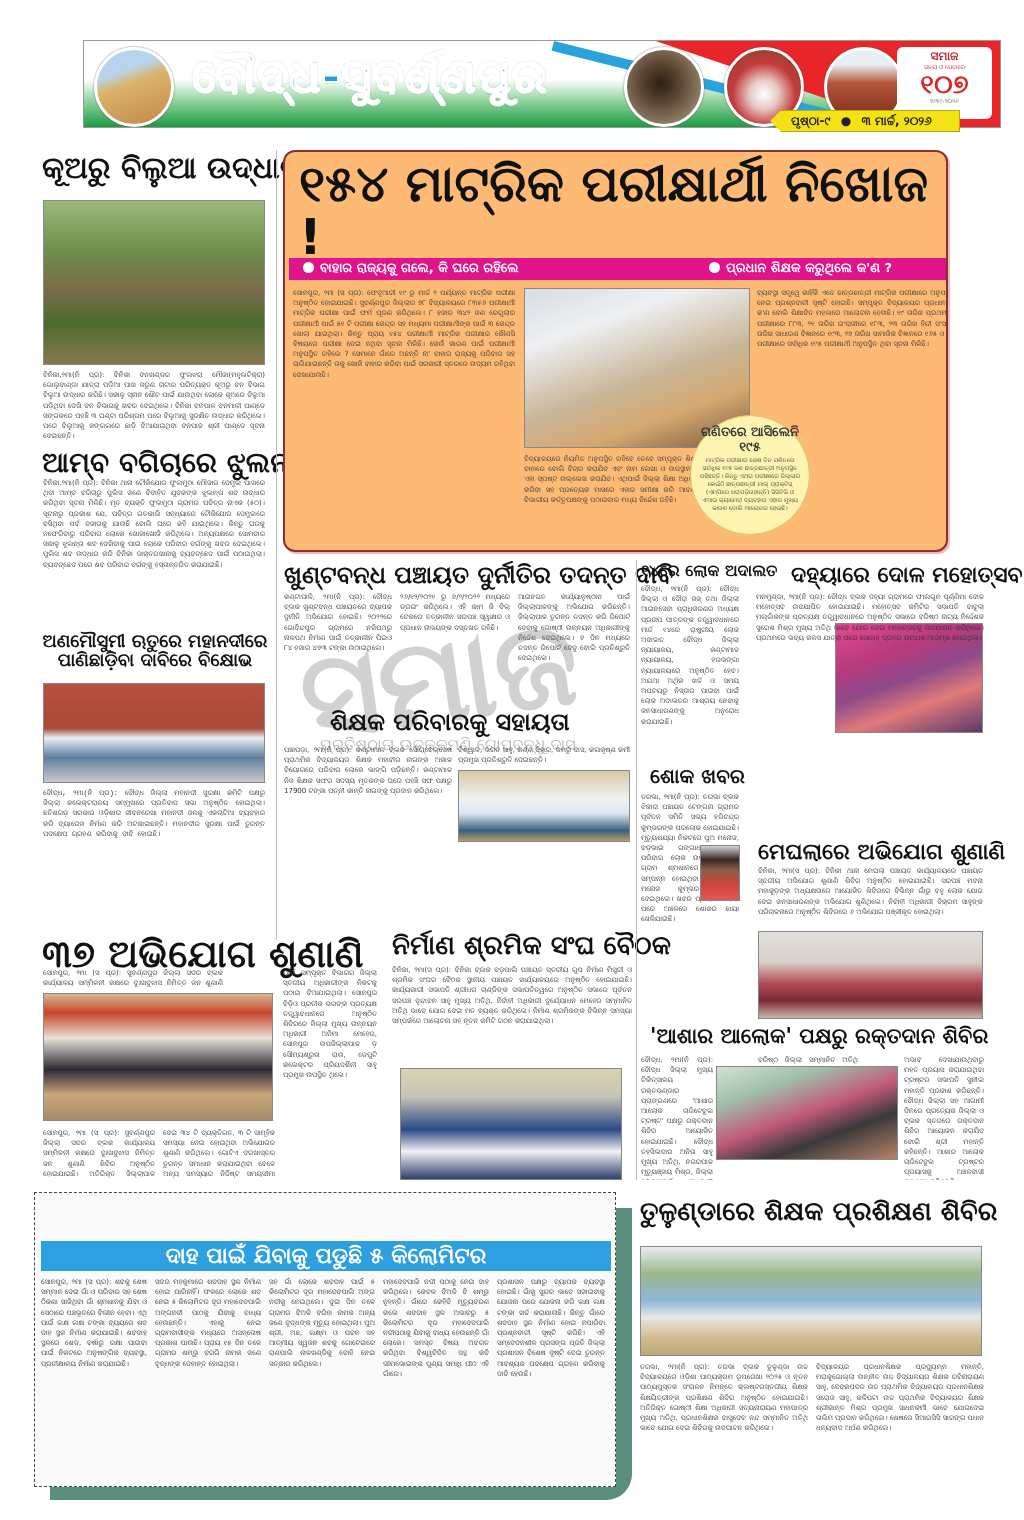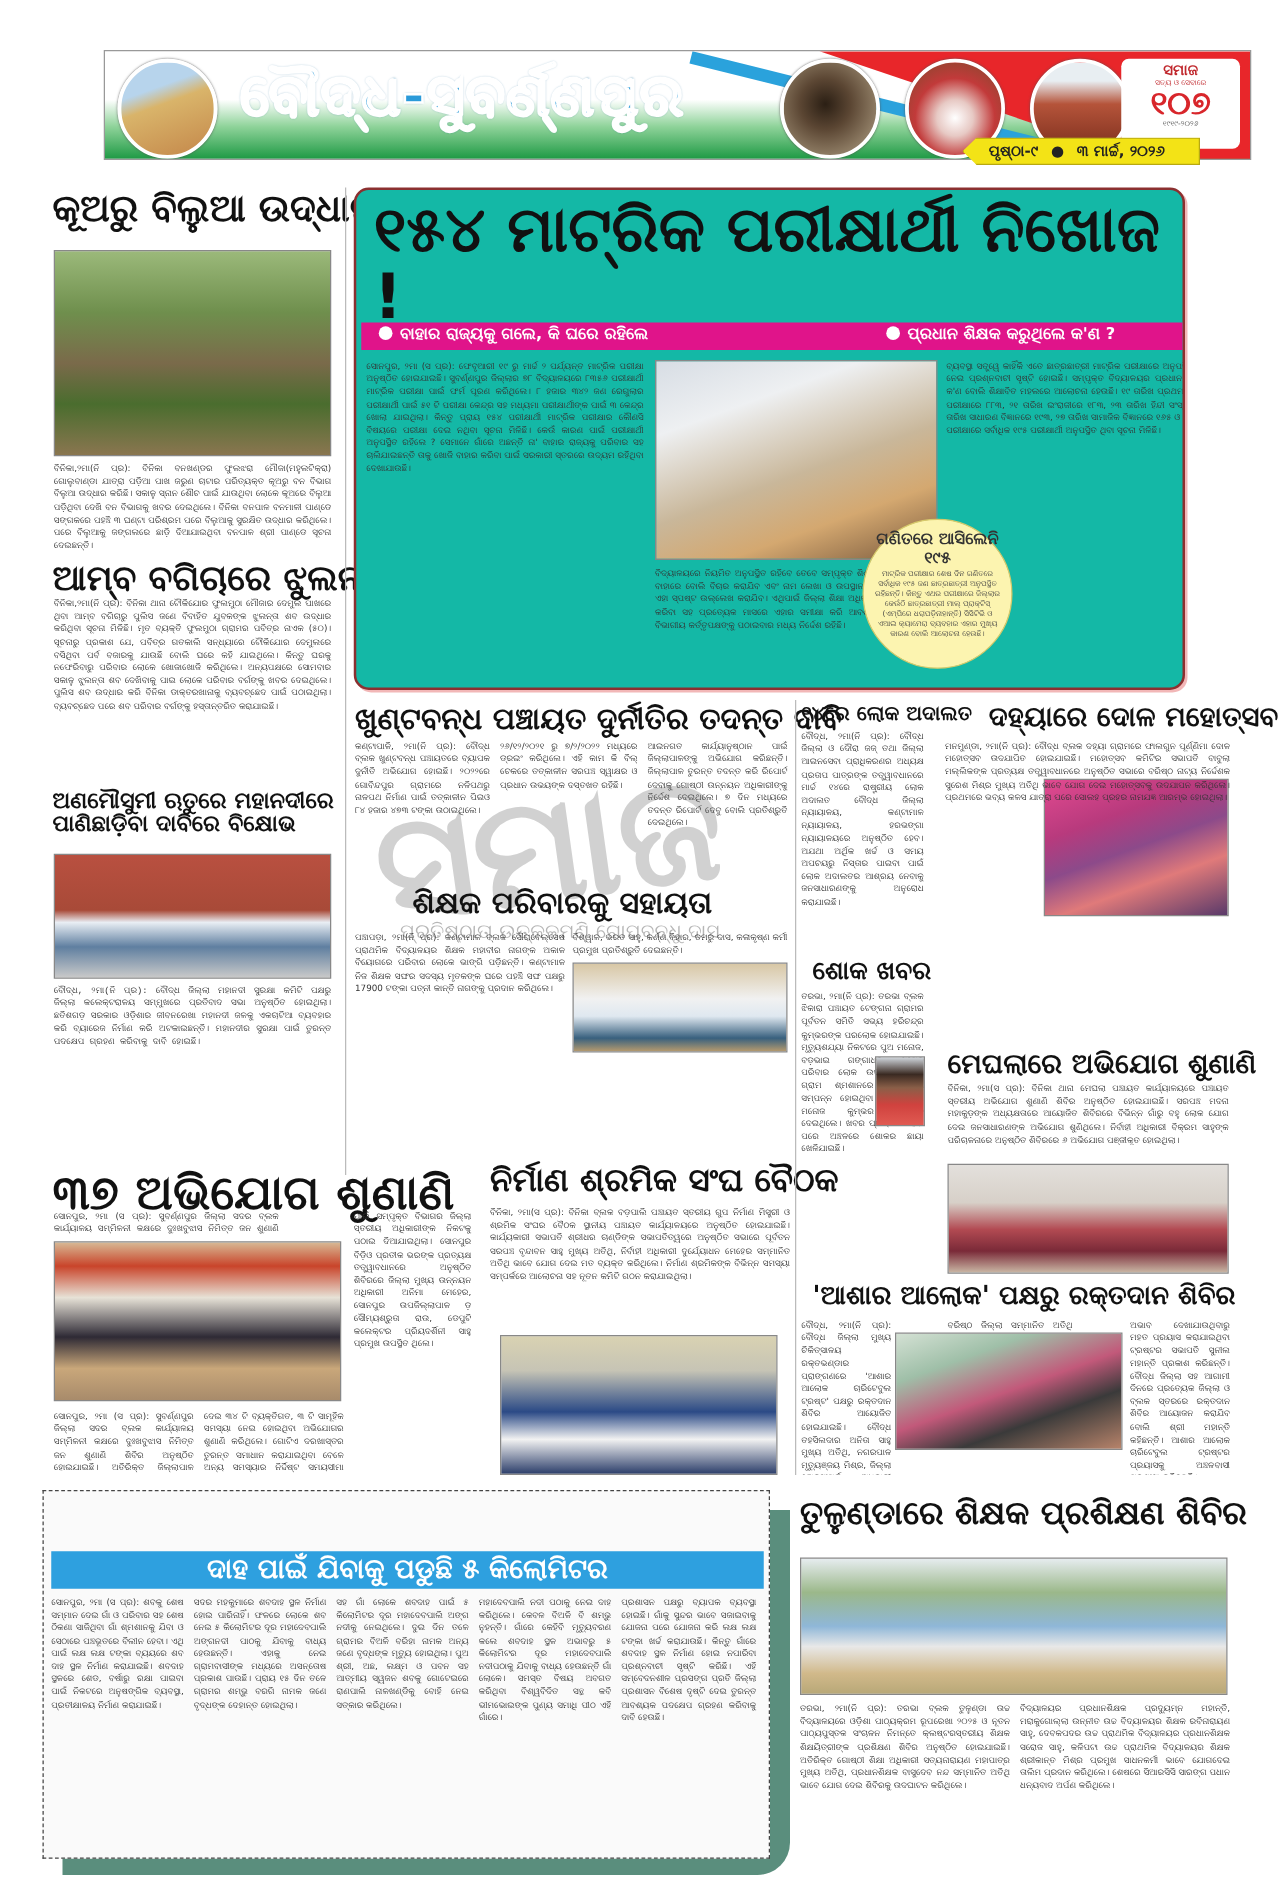--- a/index.html
+++ b/index.html
@@ -26,21 +26,21 @@
   .page-tag { position: absolute; left: 770px; top: 110px; width: 190px; height: 22px; background: #f3e316; border: 1px solid #b8a812;
     clip-path: polygon(6% 0, 100% 0, 100% 100%, 6% 100%, 0 50%); font-size: 12px; font-weight: bold; color: #222; padding-left: 20px; line-height: 21px; }
 
   .hl { font-weight: bold; color: #111; line-height: 1.05; }
   .body-text { font-size: 7px; line-height: 10.2px; color: #333; text-align: justify; }
   .col { position: absolute; }
   .photo { position: absolute; border: 1px solid #888; }
 
   
   .lead-box { position: absolute; left: 283px; top: 150px; width: 665px; height: 402px; border: 2px solid #8b3030; border-radius: 12px;
-    box-shadow: 2px 2px 0 #f2b7b7; overflow: hidden; background: #14b8a6; }
+    box-shadow: 2px 2px 0 #f2b7b7; overflow: hidden; background: #fdba74; }
   .lead-title { position: absolute; left: 14px; top: 6px; font-size: 50px; }
   .lead-strip { position: absolute; left: 4px; top: 106px; width: 712px; height: 22px; background: #e0148a; }
   .strip-item { position: absolute; top: 2px; color: #fff; font-size: 13px; font-weight: bold; }
   .dot { display: inline-block; width: 11px; height: 11px; background: #fff; border-radius: 50%; margin-right: 6px; vertical-align: -1px; }
   .yellow-circle { position: absolute; left: 575px; top: 410px; width: 120px; height: 120px; border-radius: 50%; background: #fcf4b0;
     border: 1px solid #d6c96a; text-align: center; padding-top: 8px; }
   .yc-title { font-size: 13px; font-weight: bold; color: #333; line-height: 15px; }
   .yc-text { font-size: 6px; color: #444; line-height: 8px; padding: 2px 8px 0; }
 
   .watermark { position: absolute; left: 300px; top: 610px; font-size: 120px; font-weight: bold; color: rgba(90,90,90,0.28); transform: rotate(-8deg); pointer-events: none; }
@@ -83,21 +83,21 @@
   <div class="photo" style="left:43px;top:200px;width:222px;height:165px;background:linear-gradient(180deg,#9bb97a 0%,#6f8f4d 30%,#7a6a4a 55%,#4a6d2e 75%,#8a7650 100%);"></div>
   <p class="body-text col" style="left:43px;top:370px;width:222px;">ବିନିକା,୨ମା(ନି ପ୍ର): ବିନିକା ବନଖଣ୍ଡର ଫୁଲଝରା ମୌଜା(ମହୁଲଟିକ୍ରା) ଗୋଲୁବାଣ୍ଡା ଯାତ୍ରା ପଡ଼ିଆ ପାଖ ଜରୁଣ ଚାଟାର ପରିତ୍ୟକ୍ତ କୂଅରୁ ବନ ବିଭାଗ ବିଲୁଆ ଉଦ୍ଧାର କରିଛି। ସକାଳୁ ସ୍ନାନ ଶୌଚ ପାଇଁ ଯାଉଥିବା ଲୋକେ କୂଅରେ ବିଲୁଆ ପଡ଼ିଥିବା ଦେଖି ବନ ବିଭାଗକୁ ଖବର ଦେଇଥିଲେ। ବିନିକା ବନପାଳ ବନମାଳୀ ପାଣ୍ଡେ ସଙ୍ଗକରେ ପହଞ୍ଚି ୩ ଘଣ୍ଟା ପରିଶ୍ରମ ପରେ ବିଲୁଆକୁ ସୁରକ୍ଷିତ ଉଦ୍ଧାର କରିଥିଲେ। ପରେ ବିଲୁଆକୁ ଜଙ୍ଗଲରେ ଛାଡ଼ି ଦିଆଯାଇଥିବା ବନପାଳ ଶ୍ରୀ ପାଣ୍ଡେ ସୂଚନା ଦେଇଛନ୍ତି।</p>
 </article>
 
 <article>
   <h2 class="hl col" style="left:42px;top:448px;font-size:28px;">ଆମ୍ବ ବଗିଚାରେ ଝୁଲନ୍ତା ଶବ</h2>
   <p class="body-text col" style="left:43px;top:478px;width:222px;height:140px;overflow:hidden;">ବିନିକା,୨ମା(ନି ପ୍ର): ବିନିକା ଥାନା ଟୌକିଯୋର ଫୁଲମୁଠା ମୌଜାର ଦେମୁଲ ପାଖରେ ଥିବା ଆମ୍ବ ବଗିଚାରୁ ପୁଲିସ ଜଣେ ବିବାହିତ ଯୁବକଙ୍କ ଝୁଲନ୍ତା ଶବ ଉଦ୍ଧାର କରିଥିବା ସୂଚନା ମିଳିଛି। ମୃତ ବ୍ୟକ୍ତି ଫୁଲମୁଠା ଗ୍ରାମର ପବିତ୍ର ନାଏକ (୫୦)। ସୂଚନାରୁ ପ୍ରକାଶ ଯେ, ପବିତ୍ର ଗତକାଲି ସନ୍ଧ୍ୟାରେ ଟୌକିଯୋର ଦେମୁଲରେ ବସିଥିବା ପର୍ବ ବଜାରକୁ ଯାଉଛି ବୋଲି ଘରେ କହି ଯାଇଥିଲେ। କିନ୍ତୁ ଘରକୁ ନଫେରିବାରୁ ପରିବାର ଲୋକେ ଖୋଜାଖୋଜି କରିଥିଲେ। ଅନ୍ୟପକ୍ଷରେ ସୋମବାର ସକାଳୁ ଝୁଲନ୍ତା ଶବ ଦେଖିବାକୁ ପାଇ ଲୋକେ ପରିବାର ବର୍ଗଙ୍କୁ ଖବର ଦେଇଥିଲେ। ପୁଲିସ ଶବ ଉଦ୍ଧାର କରି ବିନିକା ଡାକ୍ତରଖାନାକୁ ବ୍ୟବଚ୍ଛେଦ ପାଇଁ ପଠାଇଥିଲା। ବ୍ୟବଚ୍ଛେଦ ପରେ ଶବ ପରିବାର ବର୍ଗଙ୍କୁ ହସ୍ତାନ୍ତରିତ କରାଯାଇଛି।</p>
 </article>
 
 <article>
-  <h2 class="hl col" style="left:42px;top:632px;width:226px;font-size:18px;text-align:left;">ଅଣମୌସୁମୀ ଋତୁରେ ମହାନଦୀରେ ପାଣିଛାଡ଼ିବା ଦାବିରେ ବିକ୍ଷୋଭ</h2>
+  <h2 class="hl col" style="left:42px;top:632px;width:226px;font-size:18px;text-align:center;">ଅଣମୌସୁମୀ ଋତୁରେ ମହାନଦୀରେ ପାଣିଛାଡ଼ିବା ଦାବିରେ ବିକ୍ଷୋଭ</h2>
   <div class="photo" style="left:43px;top:683px;width:222px;height:100px;background:linear-gradient(180deg,#b95040 0%,#a84a38 45%,#e9eef4 55%,#5f7fa0 75%,#c9c9c9 100%);"></div>
   <p class="body-text col" style="left:43px;top:788px;width:222px;height:96px;overflow:hidden;font-family:Liberation Mono, monospace;">ବୌଦ୍ଧ, ୨ମା(ନି ପ୍ର): ବୌଦ୍ଧ ଜିଲ୍ଲା ମହାନଦୀ ସୁରକ୍ଷା କମିଟି ପକ୍ଷରୁ ଜିଲ୍ଲା କଲେକ୍ଟରାଳୟ ସମ୍ମୁଖରେ ପ୍ରତିବାଦ ସଭା ଅନୁଷ୍ଠିତ ହୋଇଥିଲା। ଛତିଶଗଡ଼ ସରକାର ଓଡ଼ିଶାର ଜୀବନରେଖା ମହାନଦୀ ଜଳକୁ ଏକଚାଟିଆ ବ୍ୟବହାର କରି ବ୍ୟାରେଜ ନିର୍ମାଣ କରି ଅଟକାଇଛନ୍ତି। ମହାନଦୀର ସୁରକ୍ଷା ପାଇଁ ତୁରନ୍ତ ପଦକ୍ଷେପ ଗ୍ରହଣ କରିବାକୁ ଦାବି ହୋଇଛି।</p>
 </article>
 
 <section class="lead-box">
   <h1 class="hl lead-title">୧୫୪ ମାଟ୍ରିକ ପରୀକ୍ଷାର୍ଥୀ ନିଖୋଜ !</h1>
   <div class="lead-strip">
     <span class="strip-item" style="left:14px;"><span class="dot"></span><span>ବାହାର ରାଜ୍ୟକୁ ଗଲେ, କି ଘରେ ରହିଲେ</span></span>
     <span class="strip-item" style="left:420px;"><span class="dot"></span><span>ପ୍ରଧାନ ଶିକ୍ଷକ କରୁଥିଲେ କ'ଣ ?</span></span>
   </div>

